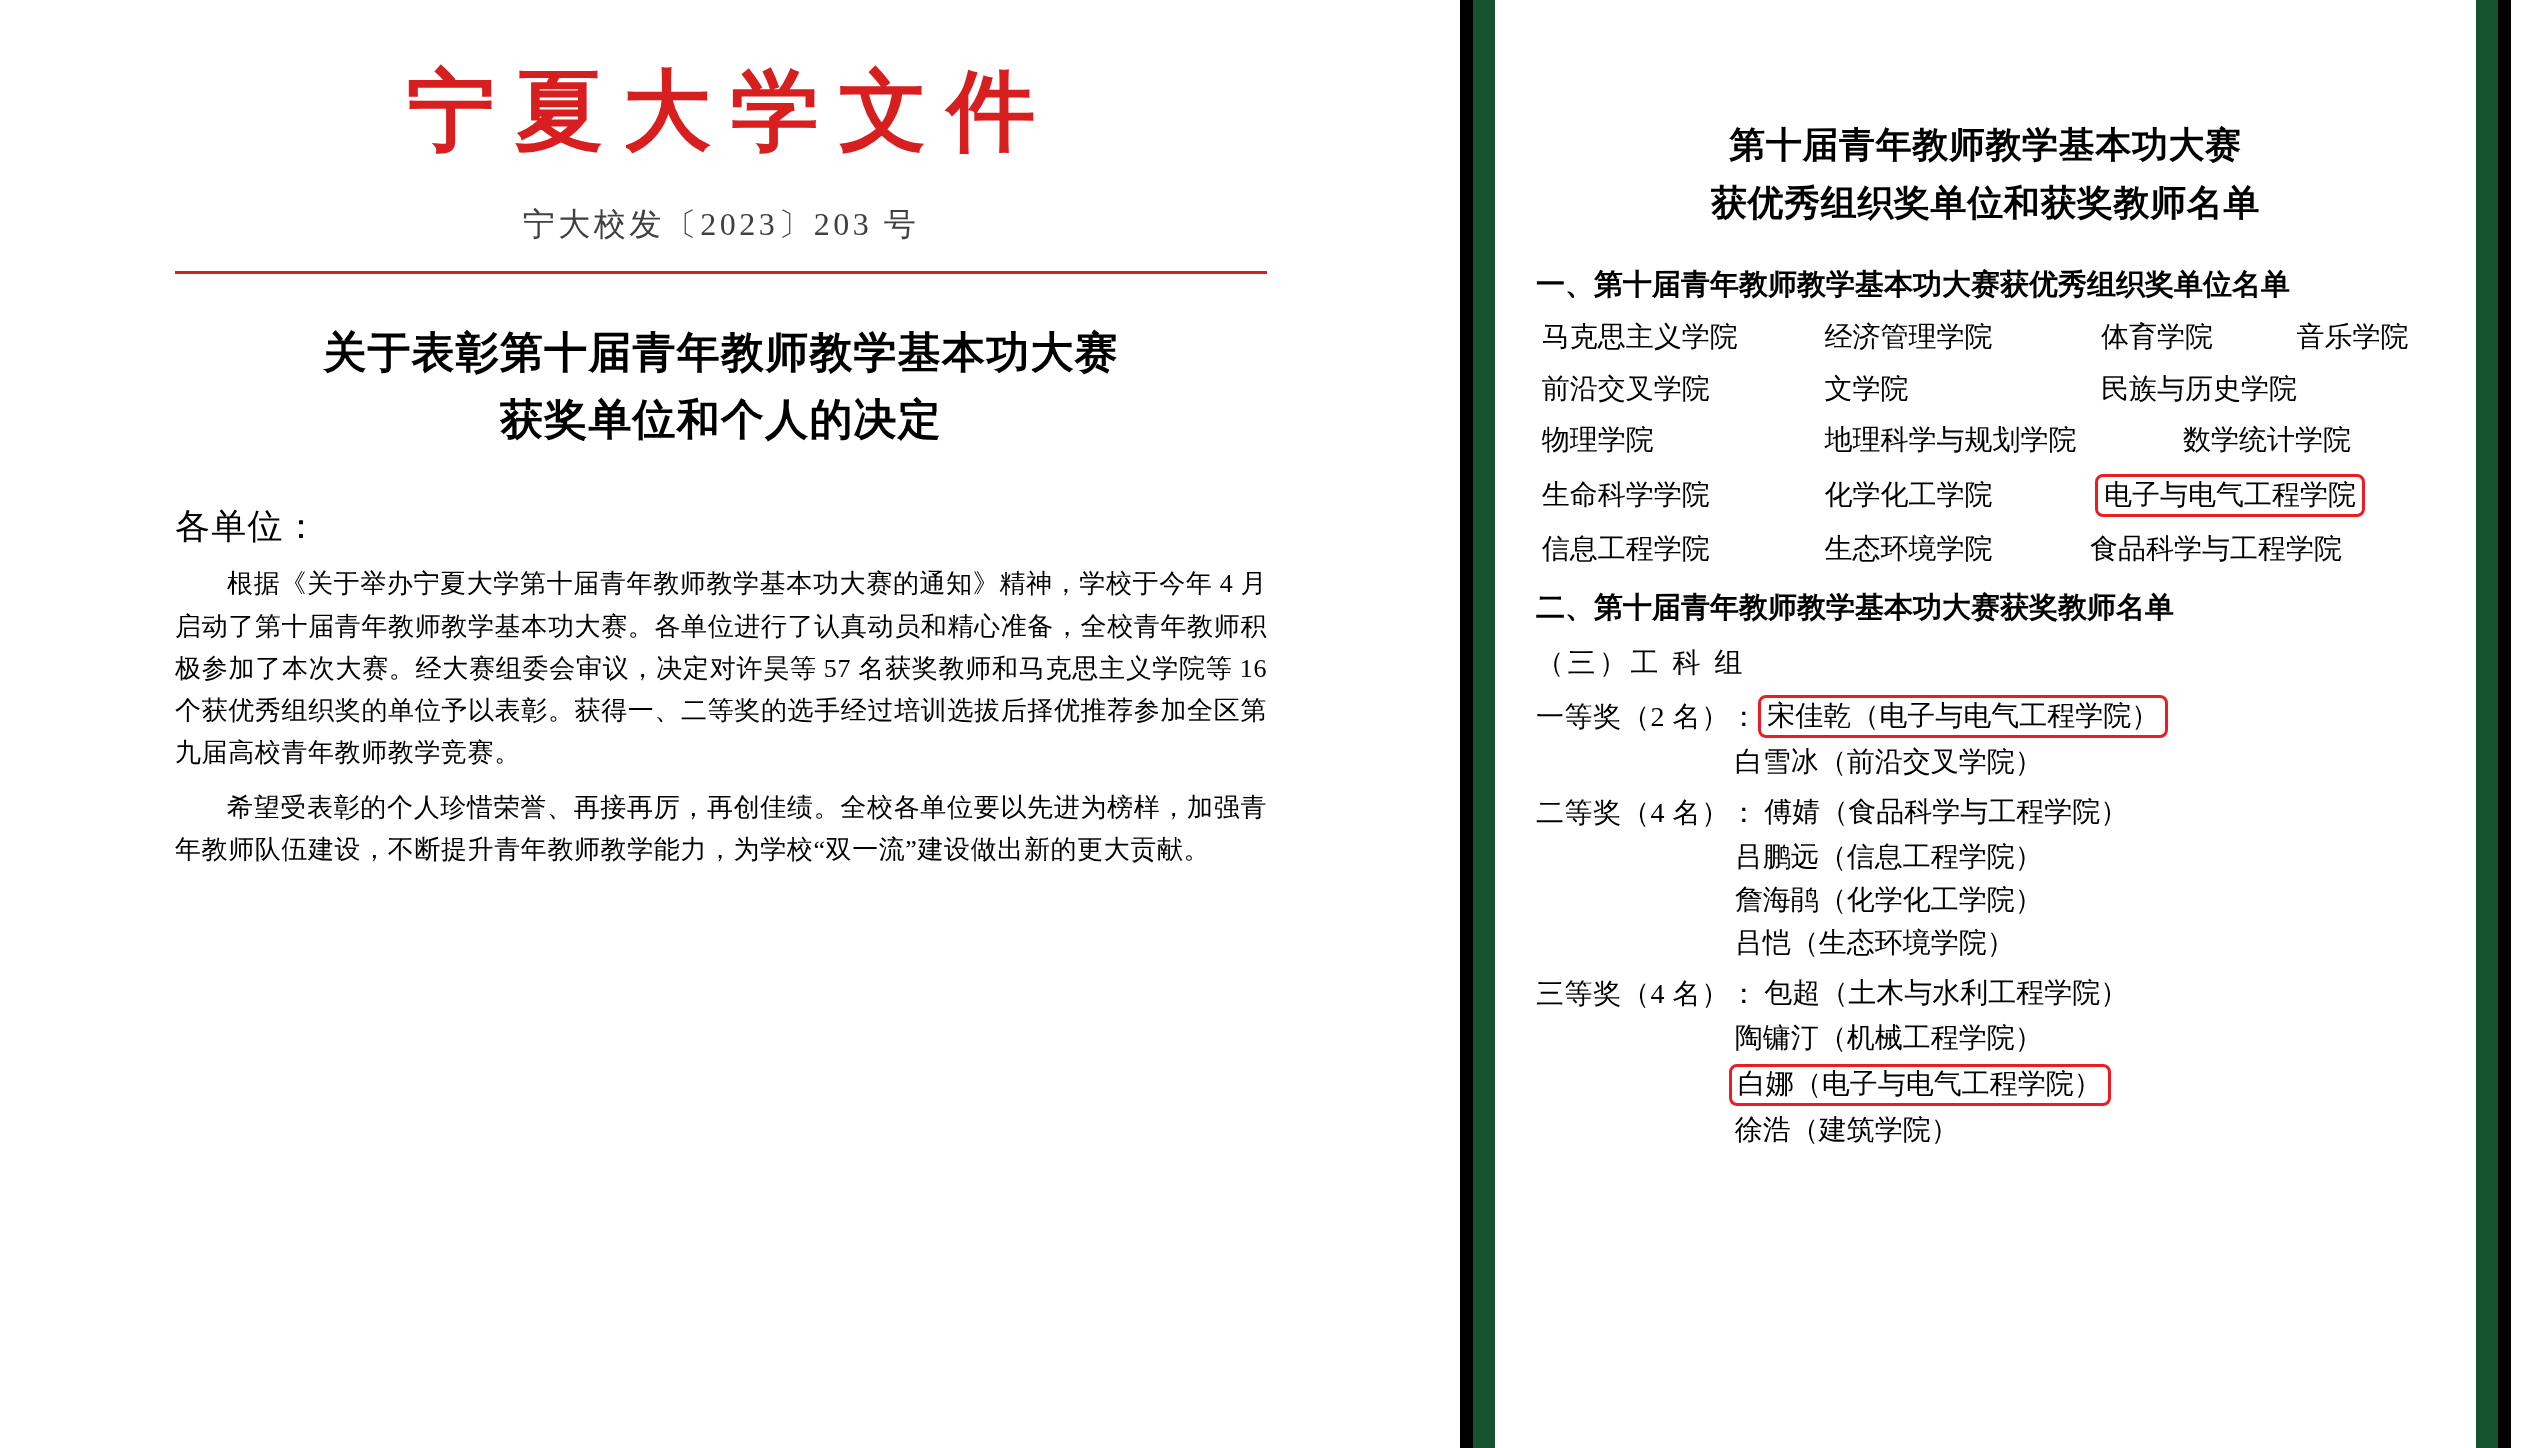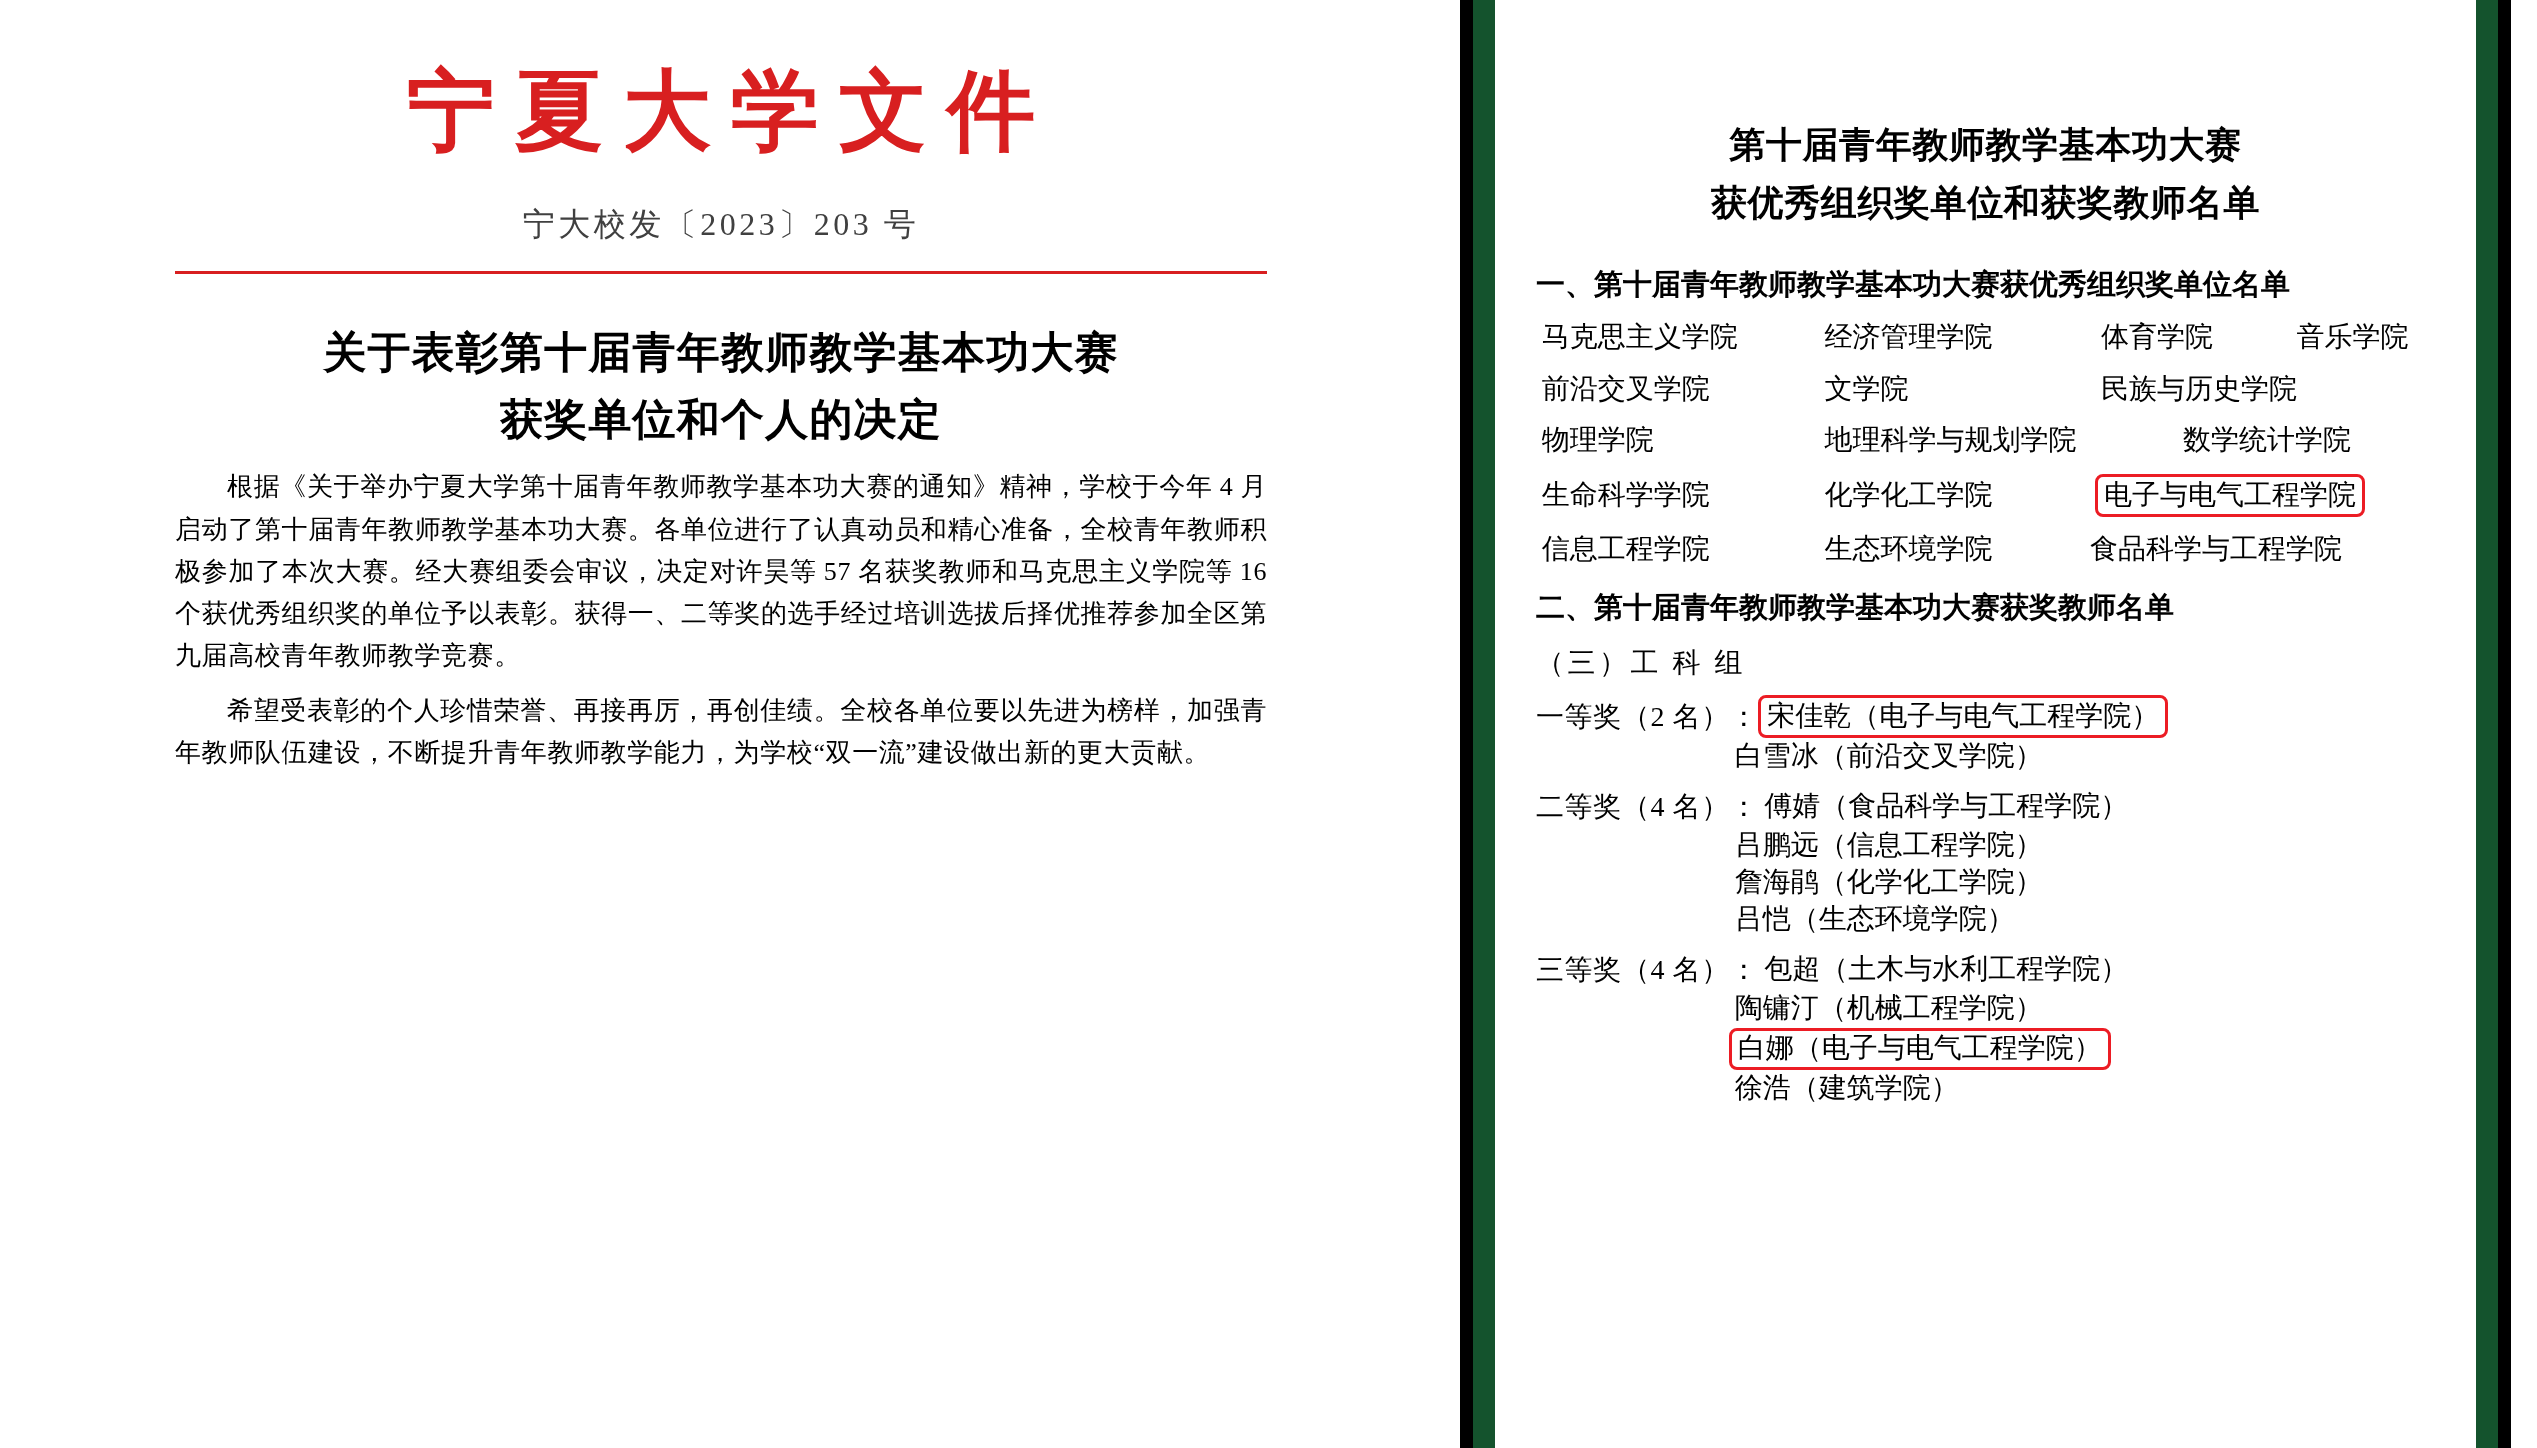--- a/index.html
+++ b/index.html
@@ -143,21 +143,21 @@
     font-size: 28px;
     padding-left: 41px;
     letter-spacing: 3.5px;
   }
   .award-block { margin-top: 13px; padding-left: 41px; }
   .award-line {
     display: flex;
     flex-direction: row;
     align-items: center;
     font-size: 28px;
-    margin-top: 1px;
+    margin-top: 7px;
     white-space: nowrap;
   }
   .award-label { letter-spacing: 0.6px; }
   .award-indent { display: inline-block; width: 193px; }
   .hl {
     border: 3.5px solid #ec1c24;
     padding: 2.3px 5.8px 4.7px 5.8px;
     border-radius: 8px;
     box-sizing: border-box;
     display: inline-block;
@@ -176,20 +176,21 @@
 
   <div class="left-doc">
     <div class="left-inner">
       <div class="doc-masthead">宁夏大学文件</div>
       <div class="doc-number">宁大校发〔2023〕203 号</div>
       <div class="doc-rule"></div>
       <div class="doc-title">
         <div>关于表彰第十届青年教师教学基本功大赛</div>
         <div>获奖单位和个人的决定</div>
       </div>
+      <div class="doc-salutation">各单位：</div>
       <div class="doc-para">根据《关于举办宁夏大学第十届青年教师教学基本功大赛的通知》精神，学校于今年 4 月启动了第十届青年教师教学基本功大赛。各单位进行了认真动员和精心准备，全校青年教师积极参加了本次大赛。经大赛组委会审议，决定对许昊等 57 名获奖教师和马克思主义学院等 16 个获优秀组织奖的单位予以表彰。获得一、二等奖的选手经过培训选拔后择优推荐参加全区第九届高校青年教师教学竞赛。</div>
       <div class="doc-para">希望受表彰的个人珍惜荣誉、再接再厉，再创佳绩。全校各单位要以先进为榜样，加强青年教师队伍建设，不断提升青年教师教学能力，为学校“双一流”建设做出新的更大贡献。</div>
     </div>
   </div>
 
   <div class="right-doc">
     <div class="frame-outer">
       <div class="frame-inner">
 
         <div class="r-title">

